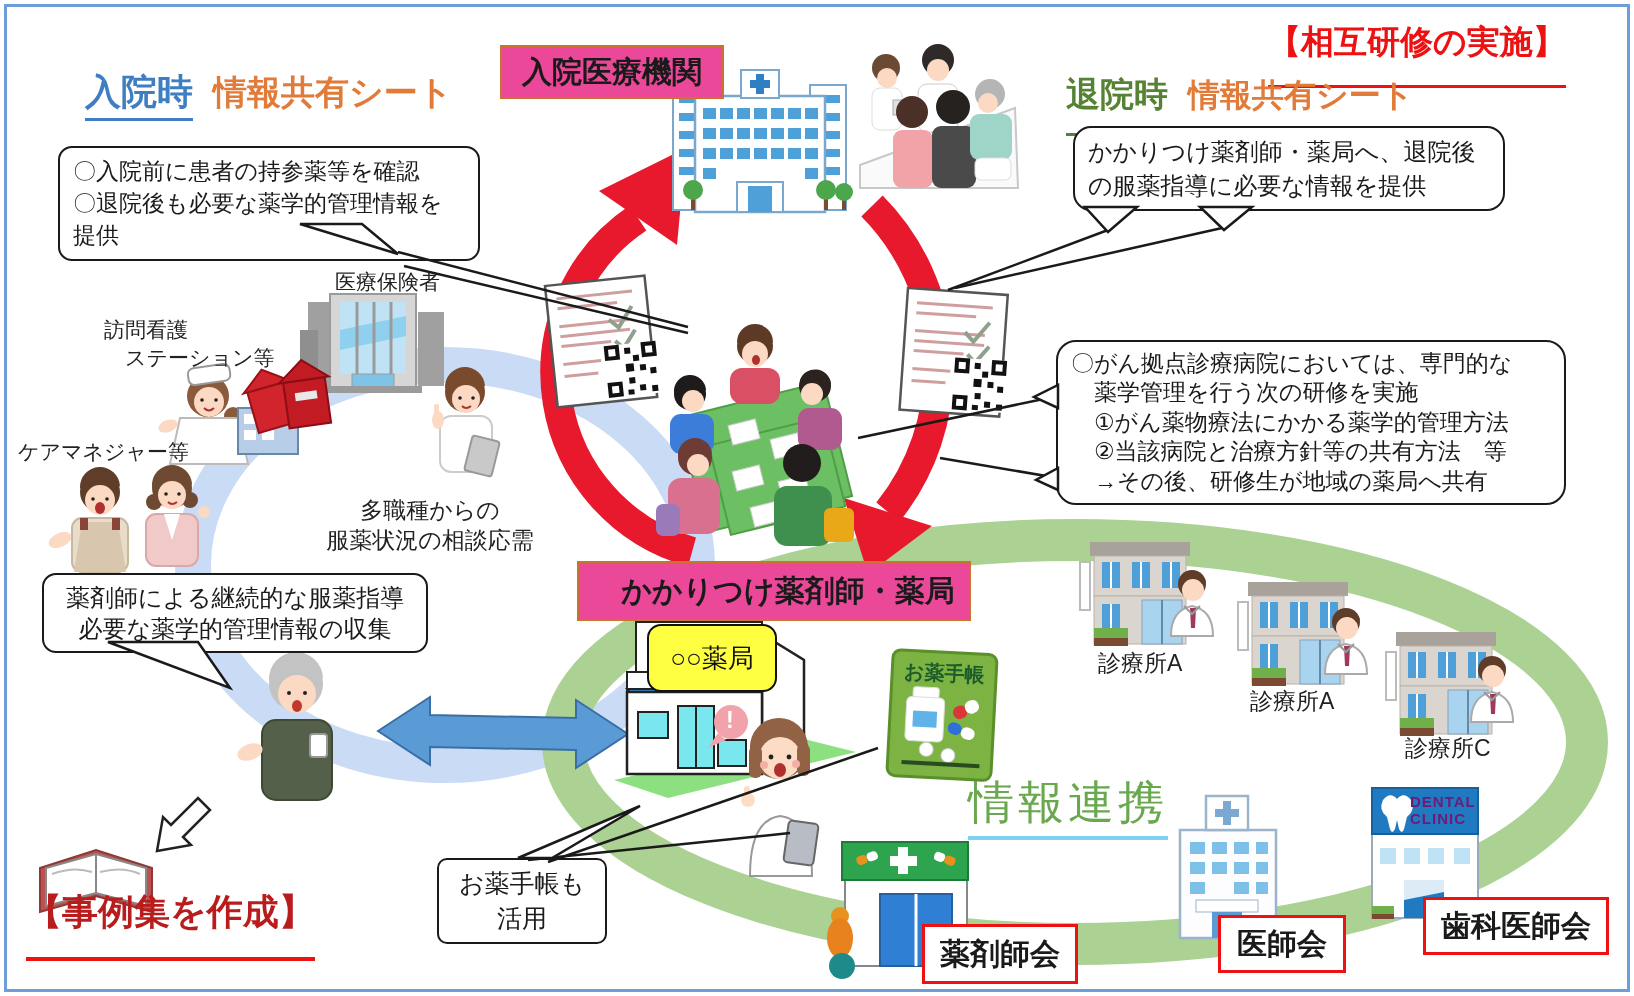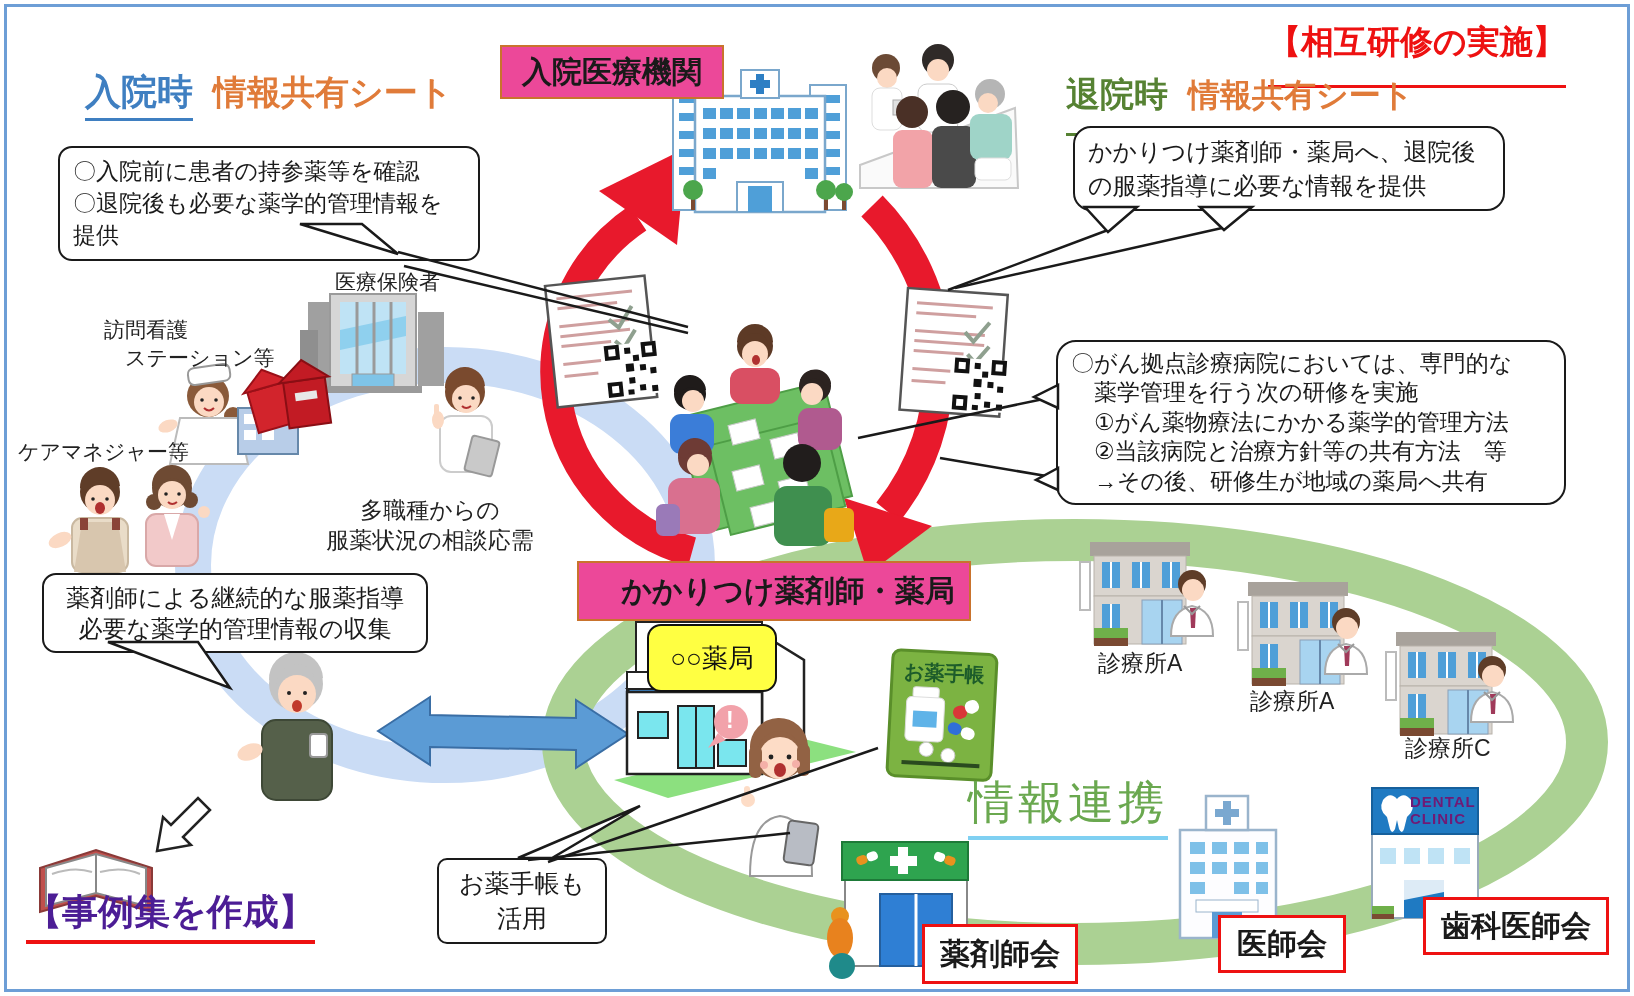--- a/index.html
+++ b/index.html
@@ -10,21 +10,21 @@
   .pre{white-space:pre-line;}
   svg{position:absolute;left:0;top:0;}
   .lyr1{z-index:1;} .lyr2{z-index:2;} .lyr3{z-index:3;}
 
   .title-row{display:flex;gap:20px;align-items:baseline;font-weight:bold;}
   .t-adm{color:#3f7fc1;font-size:36px;border-bottom:3px solid #3f7fc1;padding-bottom:1px;}
   .t-sheet{color:#e07b39;font-size:34px;}
   .t-dis{color:#568233;font-size:34px;border-bottom:3px solid #568233;padding-bottom:15px;font-family:Liberation Serif, serif;}
   .t-sheet2{color:#e07b39;font-size:32px;}
   .t-mutual{color:#ee1111;font-size:33px;font-weight:bold;border-bottom:3px solid #ee1111;padding-bottom:20px;}
-  .t-casebook{color:#4c1d95;font-size:36px;font-weight:bold;border-bottom:4px solid #ee1111;padding-bottom:3px;}
+  .t-casebook{color:#b91c1c;font-size:36px;font-weight:bold;border-bottom:4px solid #ee1111;padding-bottom:20px;}
   .t-info{color:#6aa84f;font-size:46px;border-bottom:4px solid #7fd0f2;padding-bottom:2px;letter-spacing:4px;}
 
   .obox{background:#ec4899;border:2.5px solid #c9732d;display:flex;align-items:center;justify-content:center;
         font-weight:bold;}
   .rbox{background:#fff;border:3px solid #ee1111;display:flex;align-items:center;justify-content:center;
         font-weight:bold;font-size:30px;}
   .bubble{background:#fff;border:2.5px solid #1a1a1a;border-radius:14px;padding:7px 13px;
           font-size:23px;line-height:1.4;}
   .slabel{font-size:21px;color:#222;}
   .sign-pharm{background:#ffff42;border:2.5px solid #111;border-radius:14px;display:flex;

